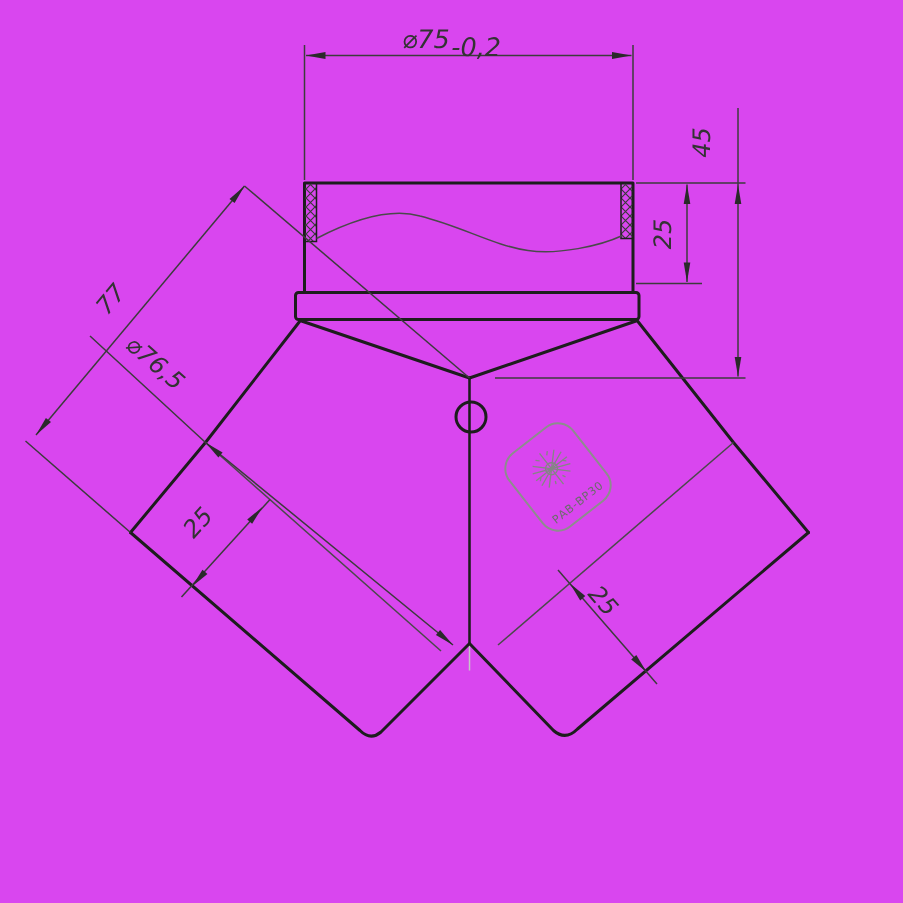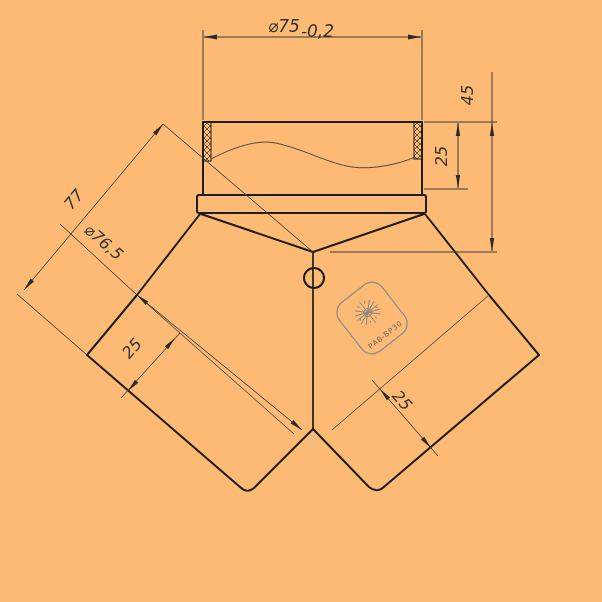--- a/index.html
+++ b/index.html
@@ -1,17 +1,17 @@
 <!DOCTYPE html>
 <html><head>
 <meta charset="utf-8">
 <style>
   html,body{margin:0;padding:0;background:#e8e8e8;}
   .canvas{
-    position:relative;width:602px;height:602px;background:#fdba74;
+    position:relative;width:602px;height:602px;background:#d946ef;
     overflow:hidden;font-family:"DejaVu Sans",sans-serif;
   }
   svg{display:block}
   .outline{fill:none;stroke:#1d1d1d;stroke-width:2;stroke-linejoin:round;stroke-linecap:round}
   .outline-med{fill:none;stroke:#1d1d1d;stroke-width:1.7;stroke-linecap:round}
   .thin{fill:none;stroke:#4a4a4a;stroke-width:1}
   .dimline{fill:none;stroke:#3c3c3c;stroke-width:1}
   .arrow{fill:#2a2a2a;stroke:none}
   .dim{font-family:"DejaVu Sans",sans-serif;font-style:italic;font-size:16px;fill:#333}
   .dim.big{font-size:17px}

